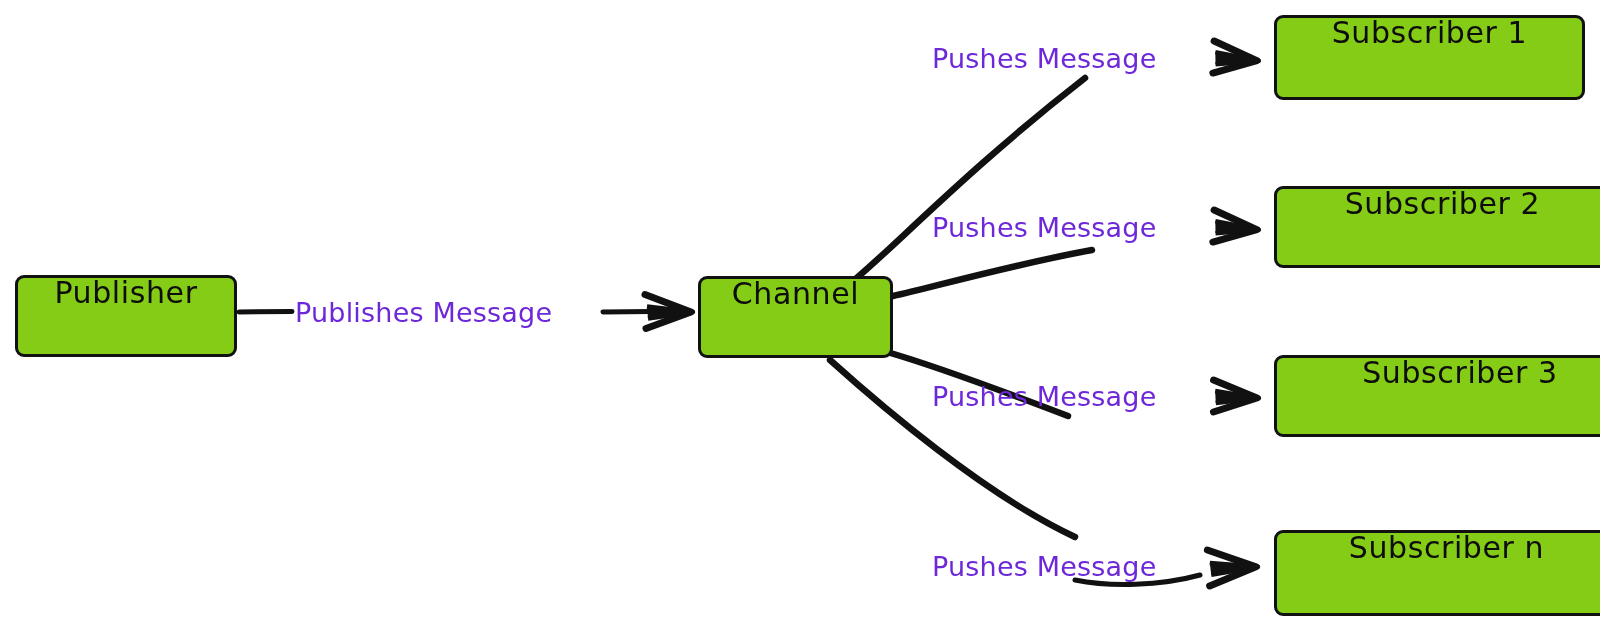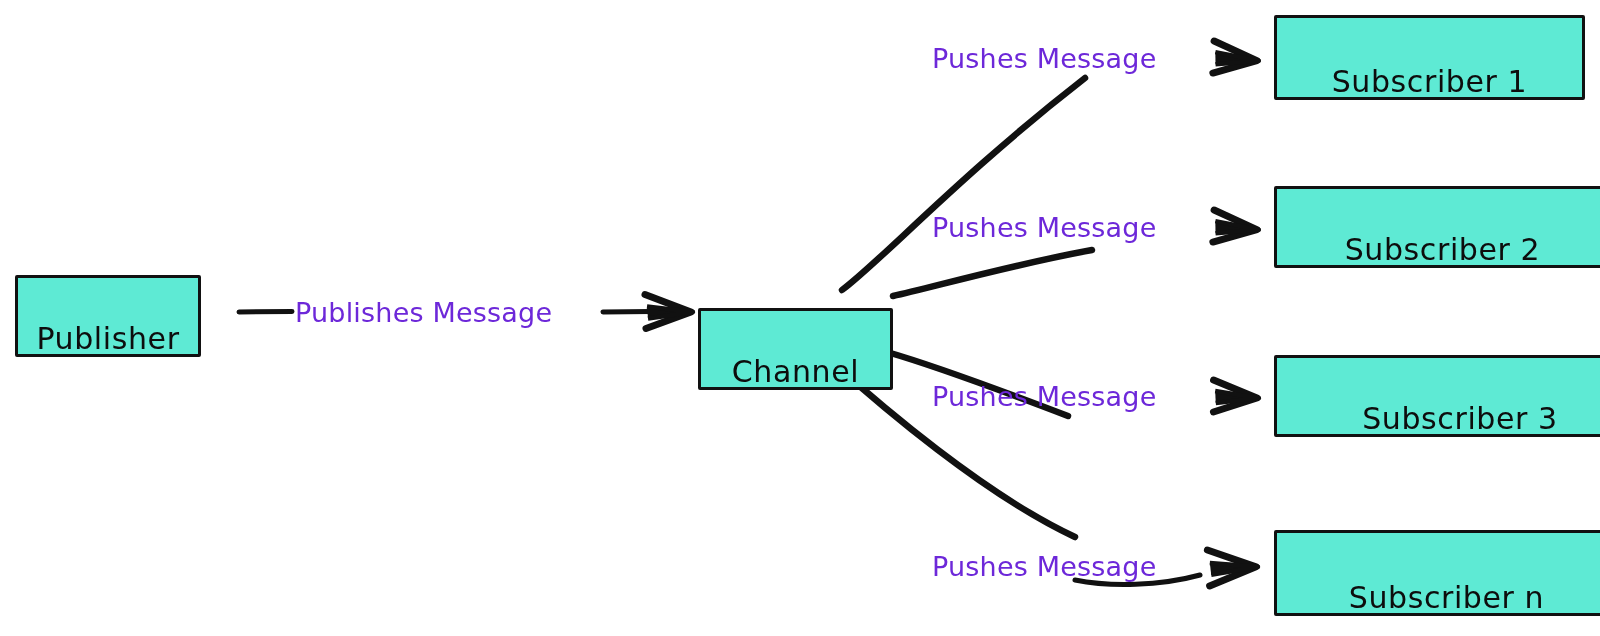--- a/index.html
+++ b/index.html
@@ -21,25 +21,25 @@
   #canvas svg.diagram-layer {
     position: absolute;
     top: 0;
     left: 0;
     width: 1600px;
     height: 636px;
   }
   .node-box {
     position: absolute;
     box-sizing: border-box;
-    background: #5eead4;
+    background: #84cc16;
     border: 3.5px solid #111111;
-    border-radius: 2px;
+    border-radius: 9px;
     display: flex;
-    align-items: flex-end;
+    align-items: flex-start;
     justify-content: center;
     z-index: 3;
   }
   .node-label {
     font-family: "DejaVu Sans", sans-serif;
     font-size: 30px;
     font-weight: 400;
     color: #0d0d0d;
     letter-spacing: 0.6px;
     white-space: nowrap;
@@ -108,25 +108,25 @@
     <g>
       <path d="M830,360 C880,405 985,495 1075,537" fill="none" stroke="#111111" stroke-width="6.5" stroke-linecap="round"></path>
       <path d="M1075,580 C1110,587 1160,586 1200,575" fill="none" stroke="#111111" stroke-width="5" stroke-linecap="round"></path>
       <g transform="translate(1208,568) rotate(-2)">
         <path d="M0,-18 L48,0.5 L1,18" fill="none" stroke="#111111" stroke-width="7" stroke-linecap="round" stroke-linejoin="round"></path>
         <path d="M2,-5 L50,0.5 L3,7" fill="#111111" stroke="#111111" stroke-width="4.5" stroke-linejoin="round"></path>
       </g>
     </g>
   </svg>
 
-  <div class="node-box" style="left:15px; top:275px; width:186px; height:82px;">
+  <div class="node-box" style="left:15px; top:275px; width:222px; height:82px;">
     <span class="node-label">Publisher</span>
   </div>
 
-  <div class="node-box" style="left:698px; top:276px; width:195px; height:82px;margin-top:32px;">
+  <div class="node-box" style="left:698px; top:276px; width:195px; height:82px;">
     <span class="node-label">Channel</span>
   </div>
 
   <div class="node-box" style="left:1274px; top:15px; width:311px; height:85px;">
     <span class="node-label">Subscriber 1</span>
   </div>
 
   <div class="node-box" style="left:1274px; top:186px; width:337px; height:82px;">
     <span class="node-label">Subscriber 2</span>
   </div>

